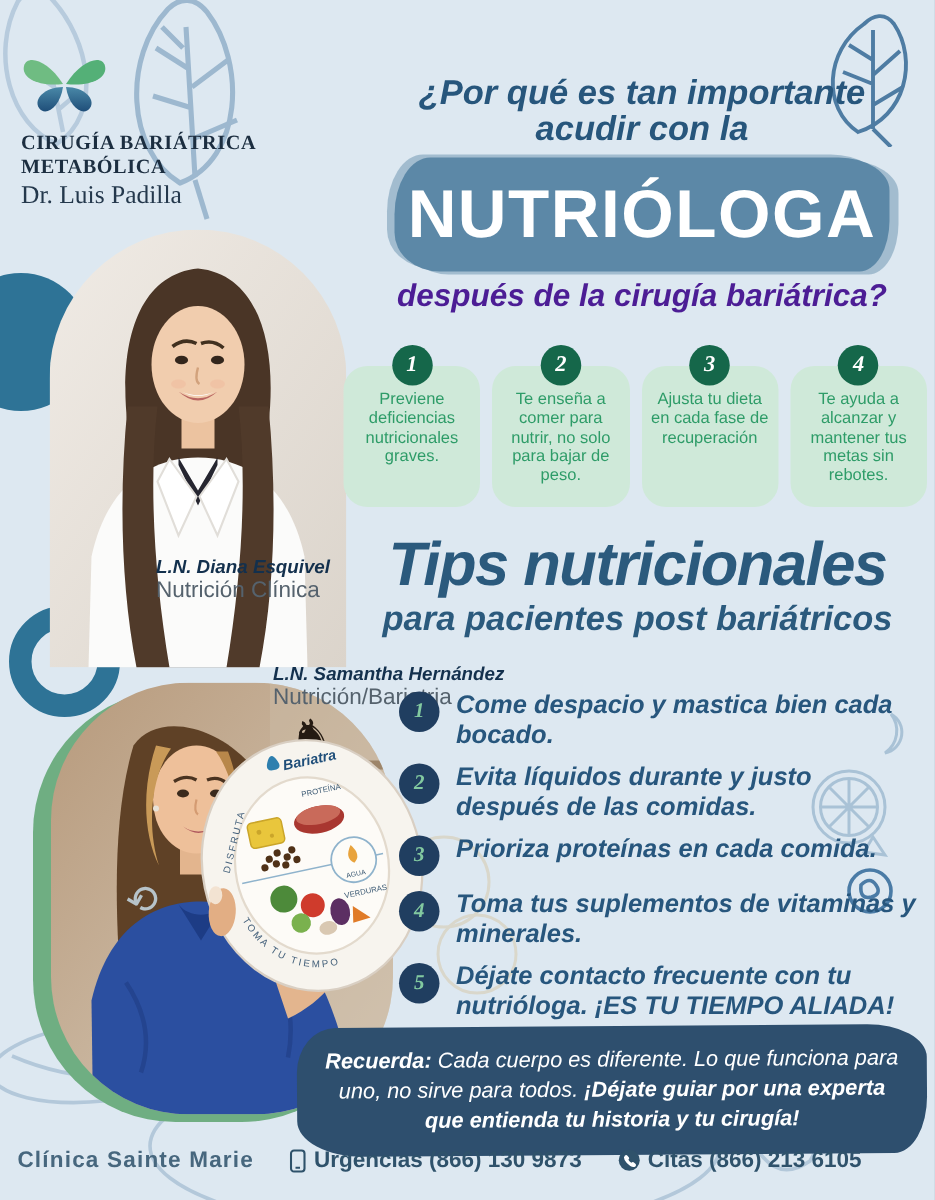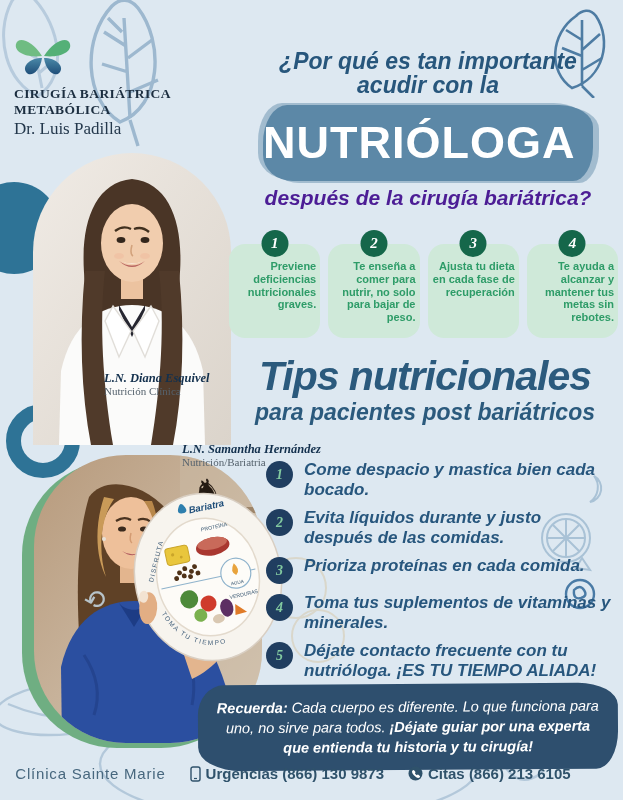--- a/index.html
+++ b/index.html
@@ -14,56 +14,56 @@
   .logo-block{position:absolute;left:14px;top:34px;width:244px;z-index:6;}
   .logo-line1{font-family:"Liberation Serif","DejaVu Serif",serif;font-size:13.5px;font-weight:bold;
     color:#1c2e40;letter-spacing:.4px;margin-top:4px;}
   .logo-line2{font-family:"Liberation Serif","DejaVu Serif",serif;font-size:17px;color:#24384c;margin-top:1px;}
   
   .title-block{position:absolute;left:242px;top:50px;width:372px;text-align:center;z-index:6;}
   .title-line{font-size:23px;font-weight:bold;font-style:italic;color:#27567c;line-height:1.04;}
   .banner{
     margin:7px auto 5px;width:330px;height:76px;background:#5c88a7;
     border-radius:24px 34px 20px 30px / 38px 22px 34px 26px;
-    display:flex;align-items:center;
+    display:flex;align-items:center;justify-content:center;
     box-shadow:6px 2px 0 rgba(92,136,167,.45), -5px -2px 0 rgba(92,136,167,.45);
   }
   .banner span{font-size:45px;font-weight:800;color:#ffffff;letter-spacing:1px;}
   .title-sub{font-size:21px;font-weight:bold;font-style:italic;color:#4c1d95;margin-top:3px;}
   
   .benefits{position:absolute;left:229px;top:244px;width:389px;display:grid;
     grid-template-columns:repeat(4,1fr);gap:8px;z-index:6;}
   .benefit-card{position:relative;background:#cfe9d9;border-radius:16px;height:72px;
     padding:16px 4px 6px;text-align:center;}
   .benefit-num{position:absolute;top:-14px;left:50%;transform:translateX(-50%);
     width:27px;height:27px;border-radius:50%;background:#15674a;color:#fff;
     font-style:italic;font-weight:bold;font-size:15px;display:flex;align-items:center;justify-content:center;
     font-family:"Liberation Serif","DejaVu Serif",serif;}
-  .benefit-text{color:#2e9c68;font-size:11px;font-weight:bold;line-height:1.16;text-align:right;}
+  .benefit-text{color:#2e9c68;font-size:11px;font-weight:normal;line-height:1.16;}
   
   .photo-diana{position:absolute;left:33px;top:153px;width:198px;height:292px;
     border-radius:99px 99px 0 0;overflow:hidden;z-index:3;}
   .teal-circle1{position:absolute;left:-32px;top:182px;width:92px;height:92px;border-radius:50%;
     background:#2e7396;z-index:2;}
   .teal-ring{position:absolute;left:6px;top:404px;width:74px;height:74px;border-radius:50%;
     border:15px solid #2e7396;box-sizing:border-box;z-index:2;}
   .green-backing{position:absolute;left:22px;top:460px;width:234px;height:288px;
     border-radius:95px;background:#6fae82;z-index:2;}
   .photo-sam{position:absolute;left:34px;top:455px;width:228px;height:288px;
     border-radius:92px;overflow:hidden;z-index:3;}
   .plate-wrap{position:absolute;left:133px;top:491px;width:150px;height:172px;
     transform:rotate(-12deg);z-index:4;}
   .watermark{position:absolute;left:84px;top:585px;font-size:26px;color:rgba(205,228,242,.8);
     z-index:5;transform:rotate(-15deg);}
   
-  .caption{position:absolute;z-index:6;line-height:1.15;font-family:Liberation Serif, serif;}
+  .caption{position:absolute;z-index:6;line-height:1.15;}
   .cap-diana{left:104px;top:371px;}
   .cap-sam{left:182px;top:442px;}
   .cap-name{font-size:12.5px;font-weight:bold;font-style:italic;color:#13304d;}
-  .cap-role{font-size:11px;color:#55626d;}
+  .cap-role{font-size:15px;color:#55626d;}
   
   .tips-head{position:absolute;left:235px;top:356px;width:380px;text-align:center;z-index:6;}
   .tips-title{font-size:41px;font-weight:800;font-style:italic;color:#2b5a7d;letter-spacing:-1px;line-height:1;}
   .tips-sub{font-size:23px;font-style:italic;font-weight:600;color:#2b5a7d;margin-top:2px;}
   .tips-list{position:absolute;left:266px;top:460px;width:345px;z-index:6;}
   .tip-row{display:flex;gap:11px;margin-bottom:9px;align-items:flex-start;}
   .tip-num{flex:0 0 27px;width:27px;height:27px;border-radius:50%;background:#203e60;
     color:#82c9a0;font-style:italic;font-weight:bold;font-size:14px;
     display:flex;align-items:center;justify-content:center;margin-top:1px;
     font-family:"Liberation Serif","DejaVu Serif",serif;}
@@ -71,21 +71,21 @@
   .tip-strong{font-weight:800;}
   
   .reminder{position:absolute;left:198px;top:684px;width:384px;padding:13px 18px;
     background:#2e4f6e;color:#fff;text-align:center;z-index:6;
     border-radius:26px 40px 22px 44px / 30px 22px 38px 24px;transform:rotate(-.4deg);
     font-size:14.5px;font-style:italic;line-height:1.38;}
   .reminder b{font-weight:800;}
   
   .footer{position:absolute;left:0;top:765px;width:586px;display:flex;justify-content:center;
     align-items:center;gap:24px;z-index:6;}
-  .footer-clinic{font-size:15px;font-weight:normal;color:#47677e;letter-spacing:.8px;}
+  .footer-clinic{font-size:15px;font-weight:bold;color:#47677e;letter-spacing:.8px;}
   .footer-item{display:flex;align-items:center;gap:5px;font-size:15px;font-weight:600;color:#2f526b;}
   svg text{font-family:"Liberation Sans","DejaVu Sans",sans-serif;}
 </style>
 </head>
 <body>
 
 <div class="poster">
 
   <svg class="decor" style="left:-8px;top:-12px;" width="200" height="160" viewBox="0 0 200 160">
     <g fill="none" stroke="#b7cbdd" stroke-width="3">

